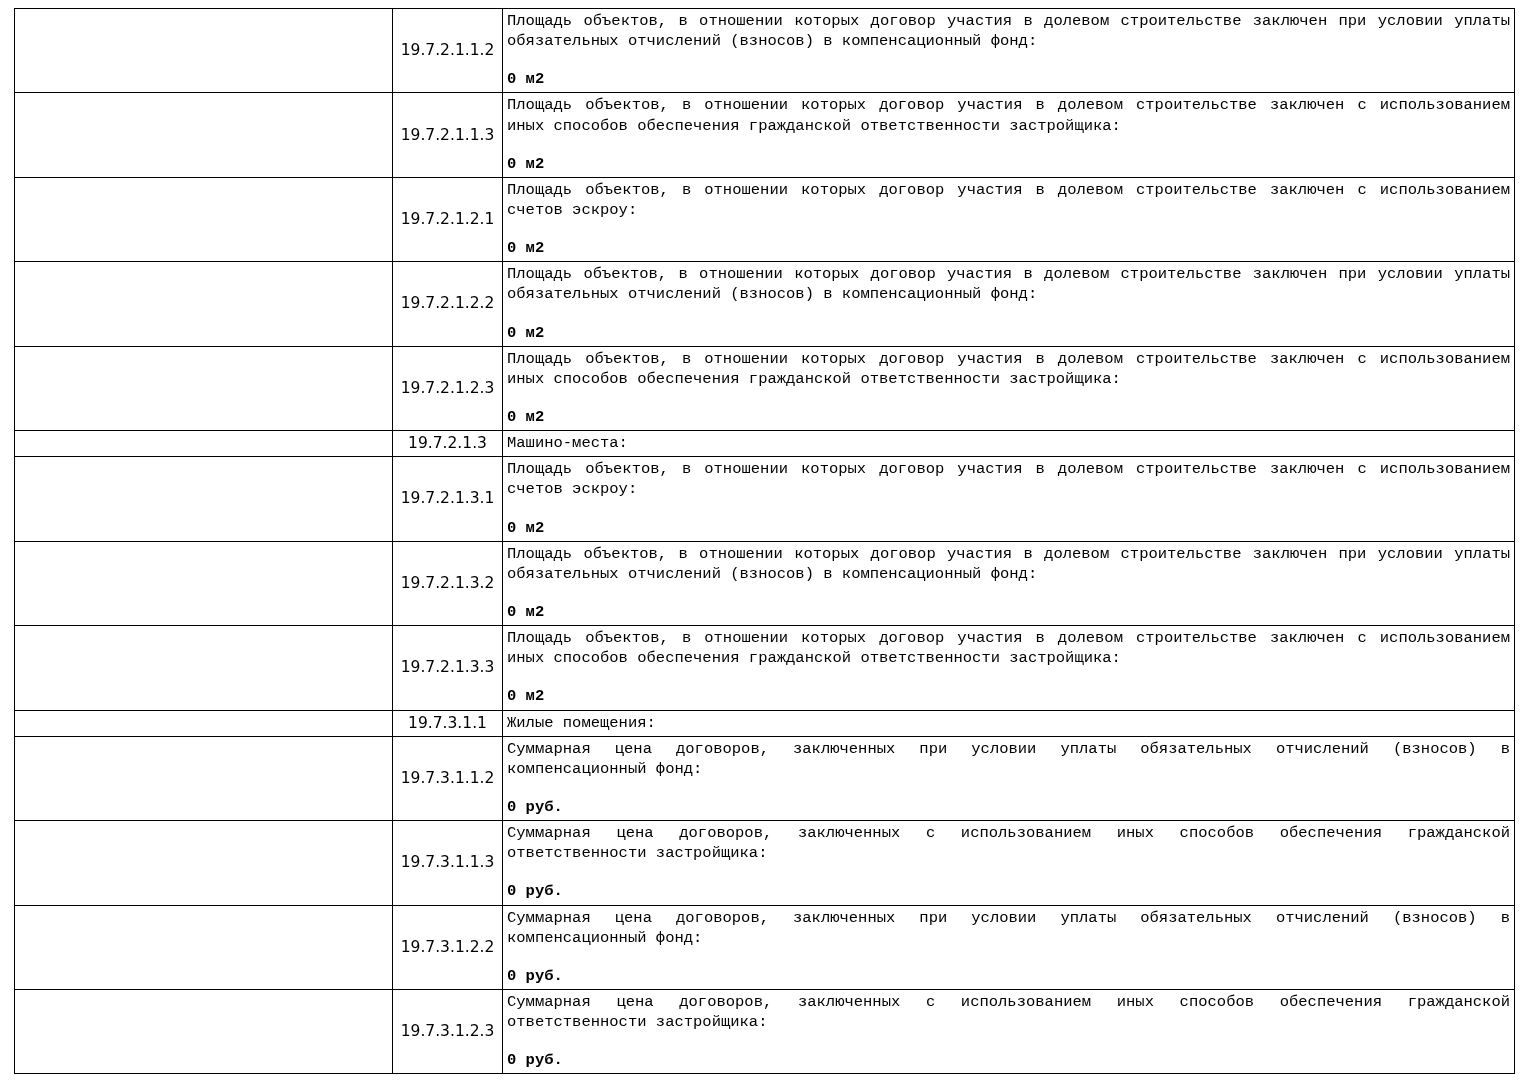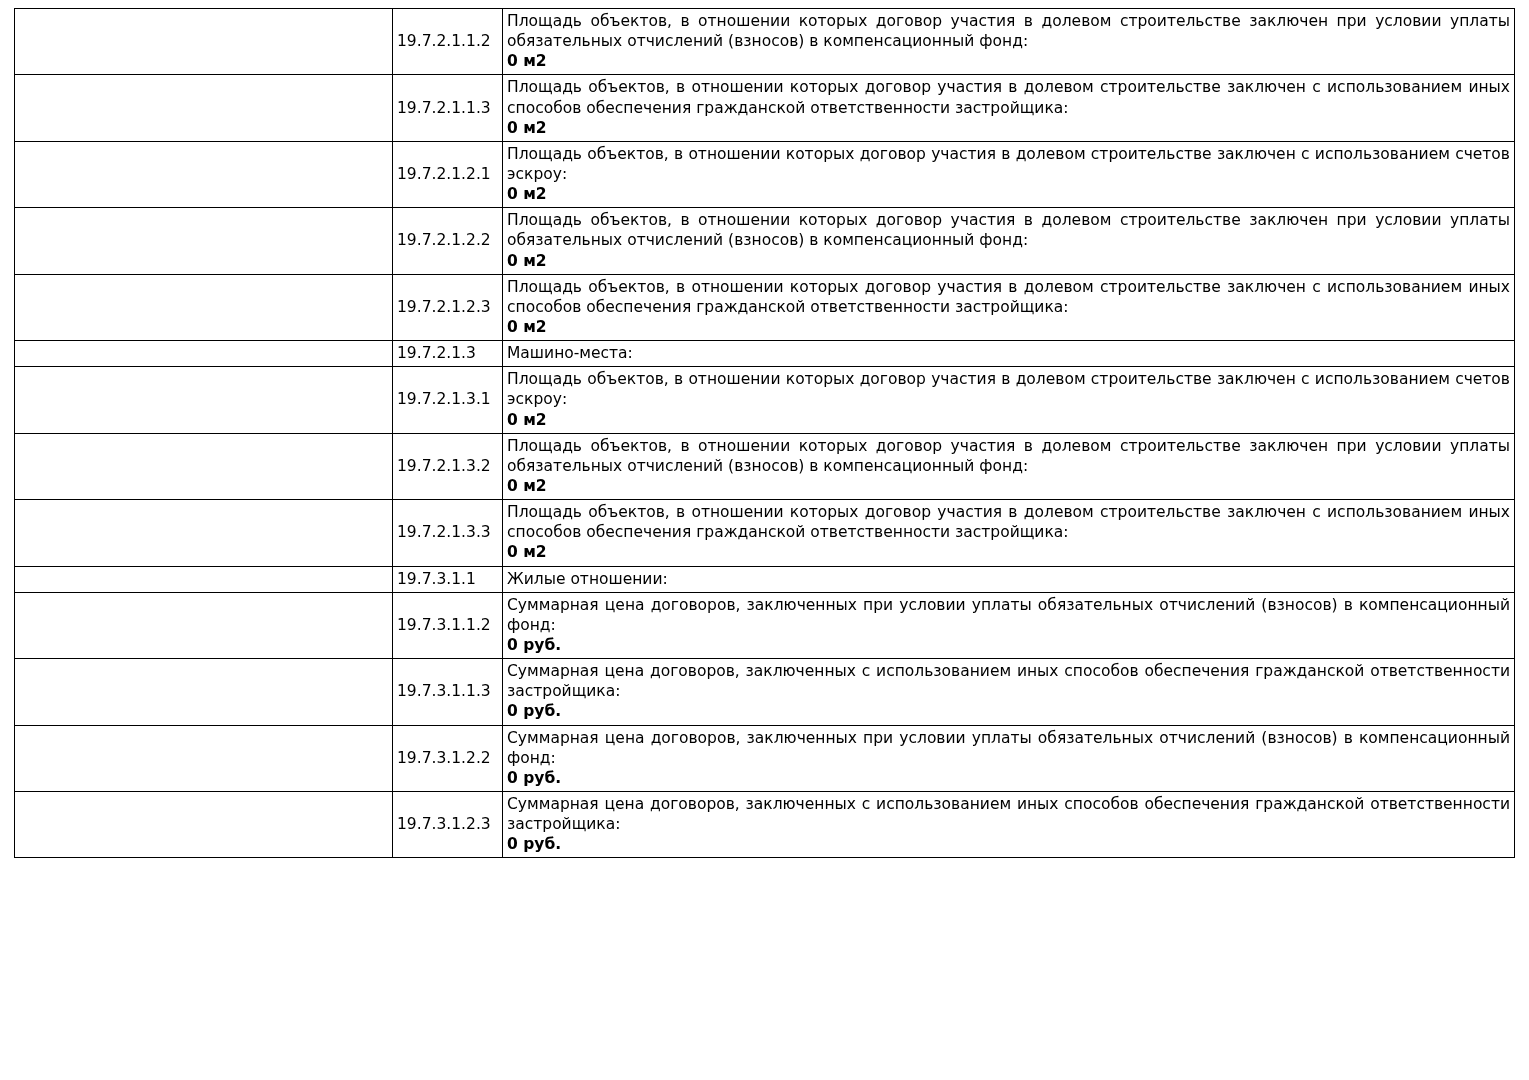--- a/index.html
+++ b/index.html
@@ -29,37 +29,38 @@
     padding: 2px 4px 3px 4px;
     font-size: 15.5px;
     line-height: 1.30;
   }
   col.c-empty { width: 378px; }
   col.c-code  { width: 110px; }
   col.c-text  { width: 1012px; }
 
   td.cell-empty { padding: 0; }
   td.cell-code {
-    text-align: left;
+    text-align: center;
     white-space: nowrap;
     font-size: 15.5px;
     padding-left: 4px;
     padding-right: 2px;
   }
   td.cell-code.mid {
     vertical-align: middle;
   }
   td.cell-text {
     text-align: justify;
     text-align-last: left;
+    font-family: Liberation Mono, monospace;
   }
   .val {
     font-weight: bold;
     display: block;
-    margin-top: 0px;
+    margin-top: 18px;
   }
   .txt {
     display: block;
   }
 </style>
 </head>
 <body>
 
 <div class="page">
   <table class="doc-table">
@@ -137,21 +138,21 @@
           <td class="cell-code mid">19.7.2.1.3.3</td>
           <td class="cell-text">
             <span class="txt">Площадь объектов, в отношении которых договор участия в долевом строительстве заключен с использованием иных способов обеспечения гражданской ответственности застройщика:</span>
             <span class="val">0 м2</span>
           </td>
         </tr>
         <tr>
           <td class="cell-empty">&nbsp;</td>
           <td class="cell-code">19.7.3.1.1</td>
           <td class="cell-text">
-            <span class="txt">Жилые отношении:</span>
+            <span class="txt">Жилые помещения:</span>
           </td>
         </tr>
         <tr>
           <td class="cell-empty">&nbsp;</td>
           <td class="cell-code mid">19.7.3.1.1.2</td>
           <td class="cell-text">
             <span class="txt">Суммарная цена договоров, заключенных при условии уплаты обязательных отчислений (взносов) в компенсационный фонд:</span>
             <span class="val">0 руб.</span>
           </td>
         </tr>

